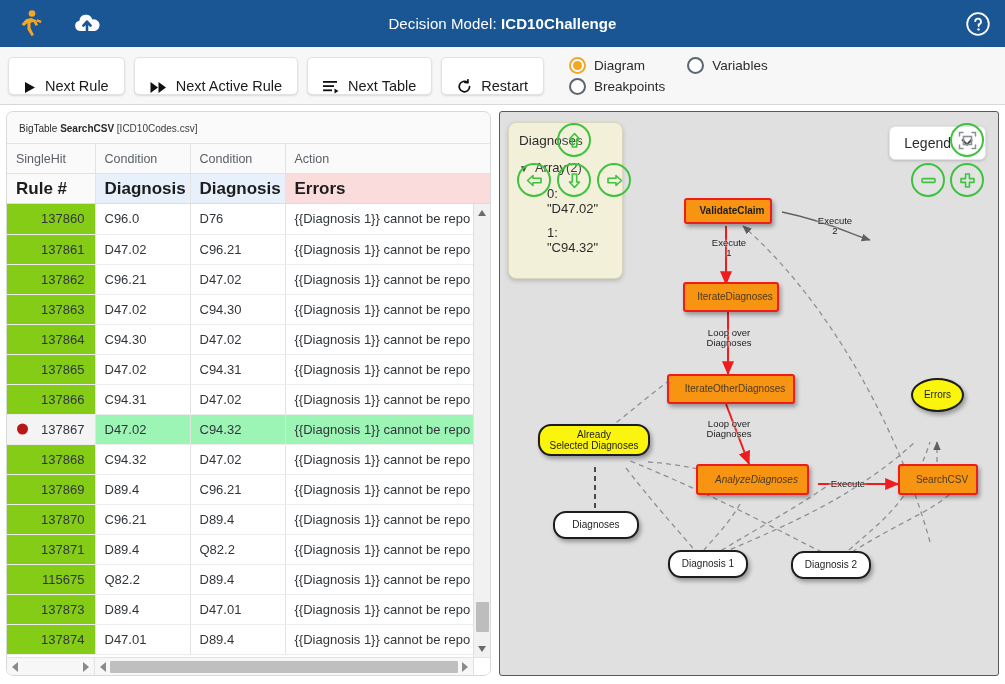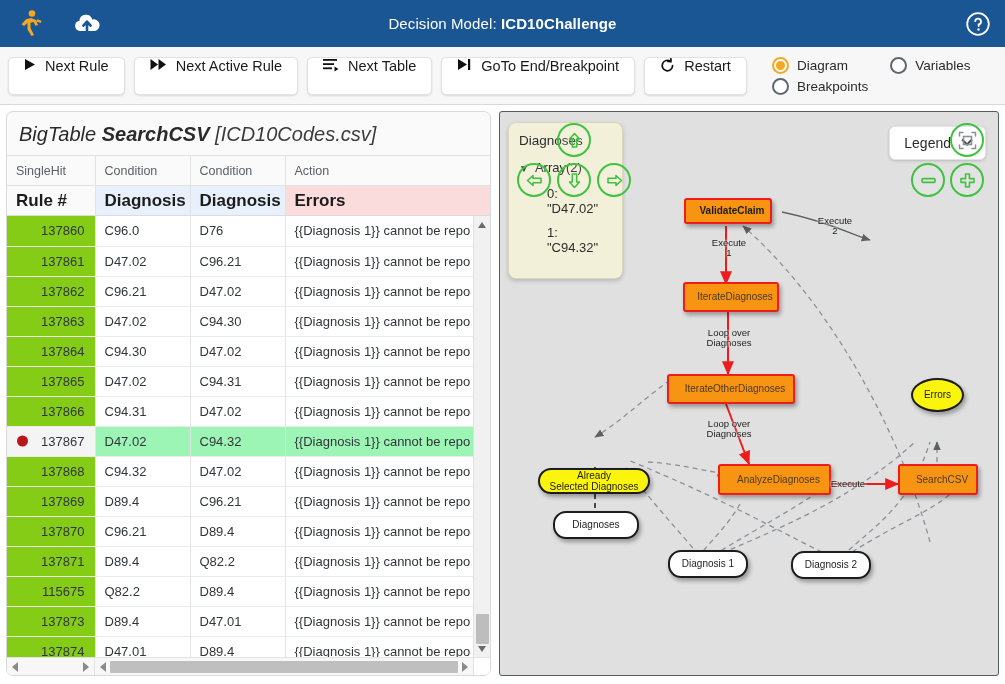--- a/index.html
+++ b/index.html
@@ -46,21 +46,21 @@
     padding: 0 8px;
     gap: 9px;
   }
   .tb-btn {
     height: 38px;
     background: #ffffff;
     border: 1px solid #e2e2e2;
     border-radius: 5px;
     box-shadow: 0 1px 2px rgba(0,0,0,.12);
     display: flex;
-    align-items: flex-start;
+    align-items: flex-end;
     gap: 9px;
     padding: 0 15px;
     font-size: 14.5px;
     color: #1b1b1b;
     cursor: pointer;
     white-space: nowrap;
   }
   .tb-btn .gl { font-size: 13px; line-height: 1; color: #111; display:flex; align-items:center; }
 
   #mode-radios {
@@ -100,24 +100,23 @@
     width: 485px;
     background: #fafafa;
     border: 1px solid #d9d9d9;
     border-radius: 7px;
     display: flex;
     flex-direction: column;
     overflow: hidden;
   }
   #table-caption {
     padding: 11px 12px 9px 12px;
-    font-size: 20px;
+    font-size: 10px;
     color: #2a2a2a;
     white-space: nowrap;
-    font-style: italic;
   }
   #table-caption .tbl-name { font-weight: bold; }
   #table-caption .tbl-file { color: #3b3b3b; }
 
   .tbl-wrap { flex: 1; display: flex; flex-direction: column; min-height: 0; background:#fff; }
 
   table.grid { border-collapse: collapse; table-layout: fixed; width: 605px; }
   table.grid td, table.grid th {
     border-right: 1px solid #e3e3e3;
     border-bottom: 1px solid #ececec;
@@ -326,29 +325,20 @@
       <svg width="16" height="14" viewBox="0 0 16 14">
         <rect x="0" y="1" width="14" height="1.8" fill="#111"></rect>
         <rect x="0" y="5.2" width="11" height="1.8" fill="#111"></rect>
         <rect x="0" y="9.4" width="9" height="1.8" fill="#111"></rect>
         <polygon points="11.5,8.6 15.5,11 11.5,13.4" fill="#111"></polygon>
       </svg>
     </span>
     <span>Next Table</span>
   </div>
 
-  <div class="tb-btn">
-    <span class="gl">
-      <svg width="15" height="13" viewBox="0 0 15 13">
-        <polygon points="1,1 10,6.5 1,12" fill="#111"></polygon>
-        <rect x="11" y="1" width="2.2" height="11" fill="#111"></rect>
-      </svg>
-    </span>
-    <span>GoTo End/Breakpoint</span>
-  </div>
 
   <div class="tb-btn">
     <span class="gl">
       <svg width="15" height="15" viewBox="0 0 15 15">
         <path d="M12.6 7.6 a5.2 5.2 0 1 1 -2.1 -4.2" fill="none" stroke="#111" stroke-width="1.7" stroke-linecap="round"></path>
         <path d="M10.9 0.8 L10.9 3.7 L7.9 3.3" fill="none" stroke="#111" stroke-width="1.7" stroke-linecap="round" stroke-linejoin="round"></path>
       </svg>
     </span>
     <span>Restart</span>
   </div>
@@ -586,33 +576,33 @@
 
 
     <div class="node task dim" style="left:183px; top:170px; width:96px; height:30px;">
       <span>IterateDiagnoses</span>
     </div>
 
     <div class="node task dim" style="left:167px; top:262px; width:128px; height:30px;">
       <span>IterateOtherDiagnoses</span>
     </div>
 
-    <div class="node task dim" style="left:218px; top:352px; width:113px; height:31px;">
+    <div class="node task dim" style="left:196px; top:352px; width:113px; height:31px;font-style:italic;">
       <span>AnalyzeDiagnoses</span>
     </div>
 
     <div class="node task dim" style="left:398px; top:352px; width:80px; height:31px;">
       <span>SearchCSV</span>
     </div>
 
     <div class="node ellipse" style="left:411px; top:266px; width:53px; height:34px;">
       <span>Errors</span>
     </div>
 
-    <div class="node rounded-yellow" style="left:38px; top:312px; width:112px; height:26px;margin-top:44px;">
+    <div class="node rounded-yellow" style="left:38px; top:312px; width:112px; height:32px;">
       <span id="already-label">
           <div>Already</div>
           <div>Selected Diagnoses</div>
         </span>
     </div>
 
     <div class="node rounded-white" style="left:53px; top:399px; width:86px; height:28px;">
       <span>Diagnoses</span>
     </div>
 

